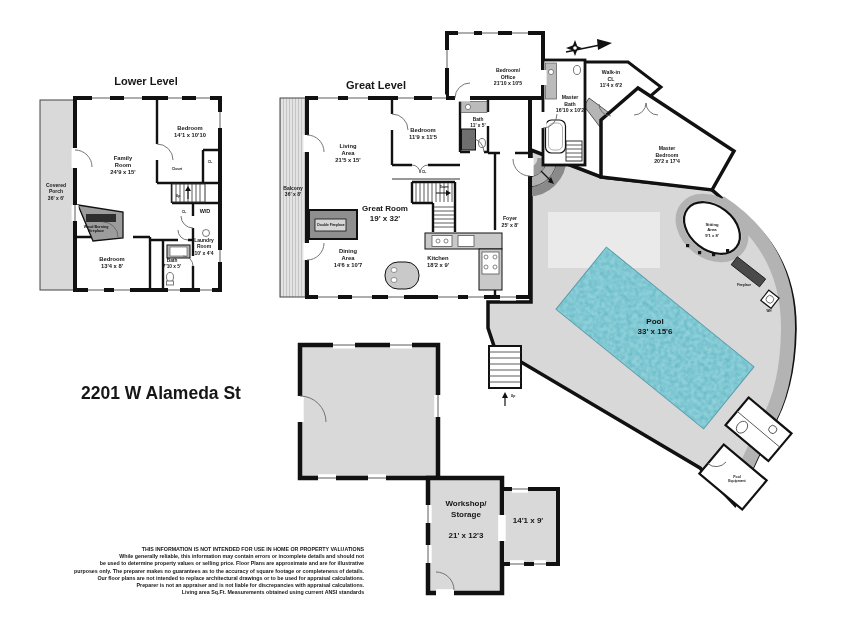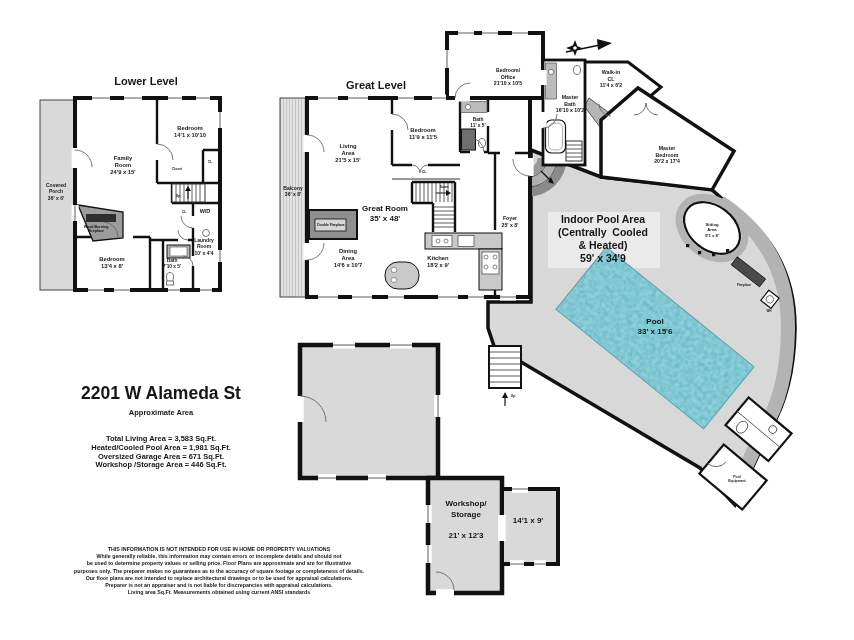--- a/index.html
+++ b/index.html
@@ -2,21 +2,21 @@
 <html><head>
 <meta charset="utf-8">
 <style>
   html,body{margin:0;padding:0;background:#fff;}
   #canvas{position:relative;width:854px;height:640px;background:#ffffff;overflow:hidden;
           font-family:"Liberation Sans",sans-serif;}
   #plan-svg{position:absolute;left:0;top:0;}
   .lbl{position:absolute;transform:translate(-50%,-50%);font-weight:bold;color:#161616;
        text-align:center;white-space:pre;line-height:1.25;pointer-events:none;
        font-family:"Liberation Sans",sans-serif;}
-  .blk{transform:translate(-50%,0);}
+  .blk{transform:translate(-50%,0);text-align:right;}
 </style>
 </head>
 <body>
 
 <div id="canvas">
 
 <svg id="plan-svg" width="854" height="640" viewBox="0 0 854 640">
   <defs>
     <pattern id="deck" width="3" height="6" patternUnits="userSpaceOnUse">
       <rect width="3" height="6" fill="#e3e3e3"></rect>
@@ -326,21 +326,21 @@
 <div class="lbl" style="left:293px;top:191px;font-size:5px">Balcony
 36' x 8'</div>
 <div class="lbl" style="left:348px;top:154px;font-size:5.8px">Living
 Area
 21'5 x 15'</div>
 <div class="lbl" style="left:423px;top:134px;font-size:5.8px">Bedroom
 11'9 x 11'5</div>
 <div class="lbl" style="left:478px;top:123px;font-size:4.8px">Bath
 11' x 5'</div>
 <div class="lbl" style="left:385px;top:214px;font-size:8px">Great Room
-35' x 48'</div>
+19' x 32'</div>
 <div class="lbl" style="left:331px;top:225px;font-size:3.4px">Double Fireplace</div>
 <div class="lbl" style="left:348px;top:259px;font-size:5.8px">Dining
 Area
 14'6 x 10'7</div>
 <div class="lbl" style="left:438px;top:262px;font-size:5.8px">Kitchen
 18'2 x 9'</div>
 <div class="lbl" style="left:510px;top:221px;font-size:5.2px">Foyer
 25' x 8'</div>
 <div class="lbl" style="left:508px;top:77px;font-size:5.2px">Bedroom/
 Office
@@ -351,48 +351,37 @@
 <div class="lbl" style="left:611px;top:79px;font-size:5.2px">Walk-in
 CL
 11'4 x 6'2</div>
 <div class="lbl" style="left:667px;top:155px;font-size:5.2px">Master
 Bedroom
 20'2 x 17'4</div>
 <div class="lbl" style="left:712px;top:230px;font-size:4.2px">Sitting
 Area
 9'1 x 8'</div>
 <div class="lbl" style="left:744px;top:285px;font-size:3.2px">Fireplace</div>
-<div class="lbl" style="left:603px;top:239px;font-size:10.5px">Indoor Pool Area
-(Centrally  Cooled
-&amp; Heated)
-59' x 34'9</div>
 <div class="lbl" style="left:655px;top:327px;font-size:8px">Pool
 33' x 15'6</div>
 <div class="lbl" style="left:737px;top:479px;font-size:3.4px">Pool
 Equipment</div>
 <div class="lbl" style="left:769px;top:312px;font-size:3px">WH</div>
 <div class="lbl" style="left:444px;top:187px;font-size:3.2px">Down</div>
 <div class="lbl" style="left:513px;top:396px;font-size:3.4px">Up</div>
 
 <div class="lbl" style="left:466px;top:521px;font-size:8px;line-height:1.35">Workshop/
 Storage
 
 21' x 12'3</div>
 <div class="lbl" style="left:528px;top:521px;font-size:8px">14'1 x 9'</div>
 
 <div class="lbl blk" style="left:161px;top:346px;font-size:17.5px;line-height:19px">
   <div>2201 W Alameda St</div>
 </div>
-<div class="lbl blk" style="left:161px;top:391px;font-size:7.5px;line-height:8.8px">
-  <div>Approximate Area</div>
-  <div>Total Living Area = 3,583 Sq.Ft.
-Heated/Cooled Pool Area = 1,981 Sq.Ft.
-Oversized Garage Area = 671 Sq.Ft.
-Workshop /Storage Area = 446 Sq.Ft.</div>
-</div>
 
 <div class="lbl blk" style="left:219px;top:546px;font-size:5.3px;line-height:7.2px">THIS INFORMATION IS NOT INTENDED FOR USE IN HOME OR PROPERTY VALUATIONS
 While generally reliable, this information may contain errors or incomplete details and should not
 be used to determine property values or selling price. Floor Plans are approximate and are for illustrative
 purposes only. The preparer makes no guarantees as to the accuracy of square footage or completeness of details.
 Our floor plans are not intended to replace architectural drawings or to be used for appraisal calculations.
 Preparer is not an appraiser and is not liable for discrepancies with appraisal calculations.
 Living area Sq.Ft. Measurements obtained using current ANSI standards</div>
 
 </div>

